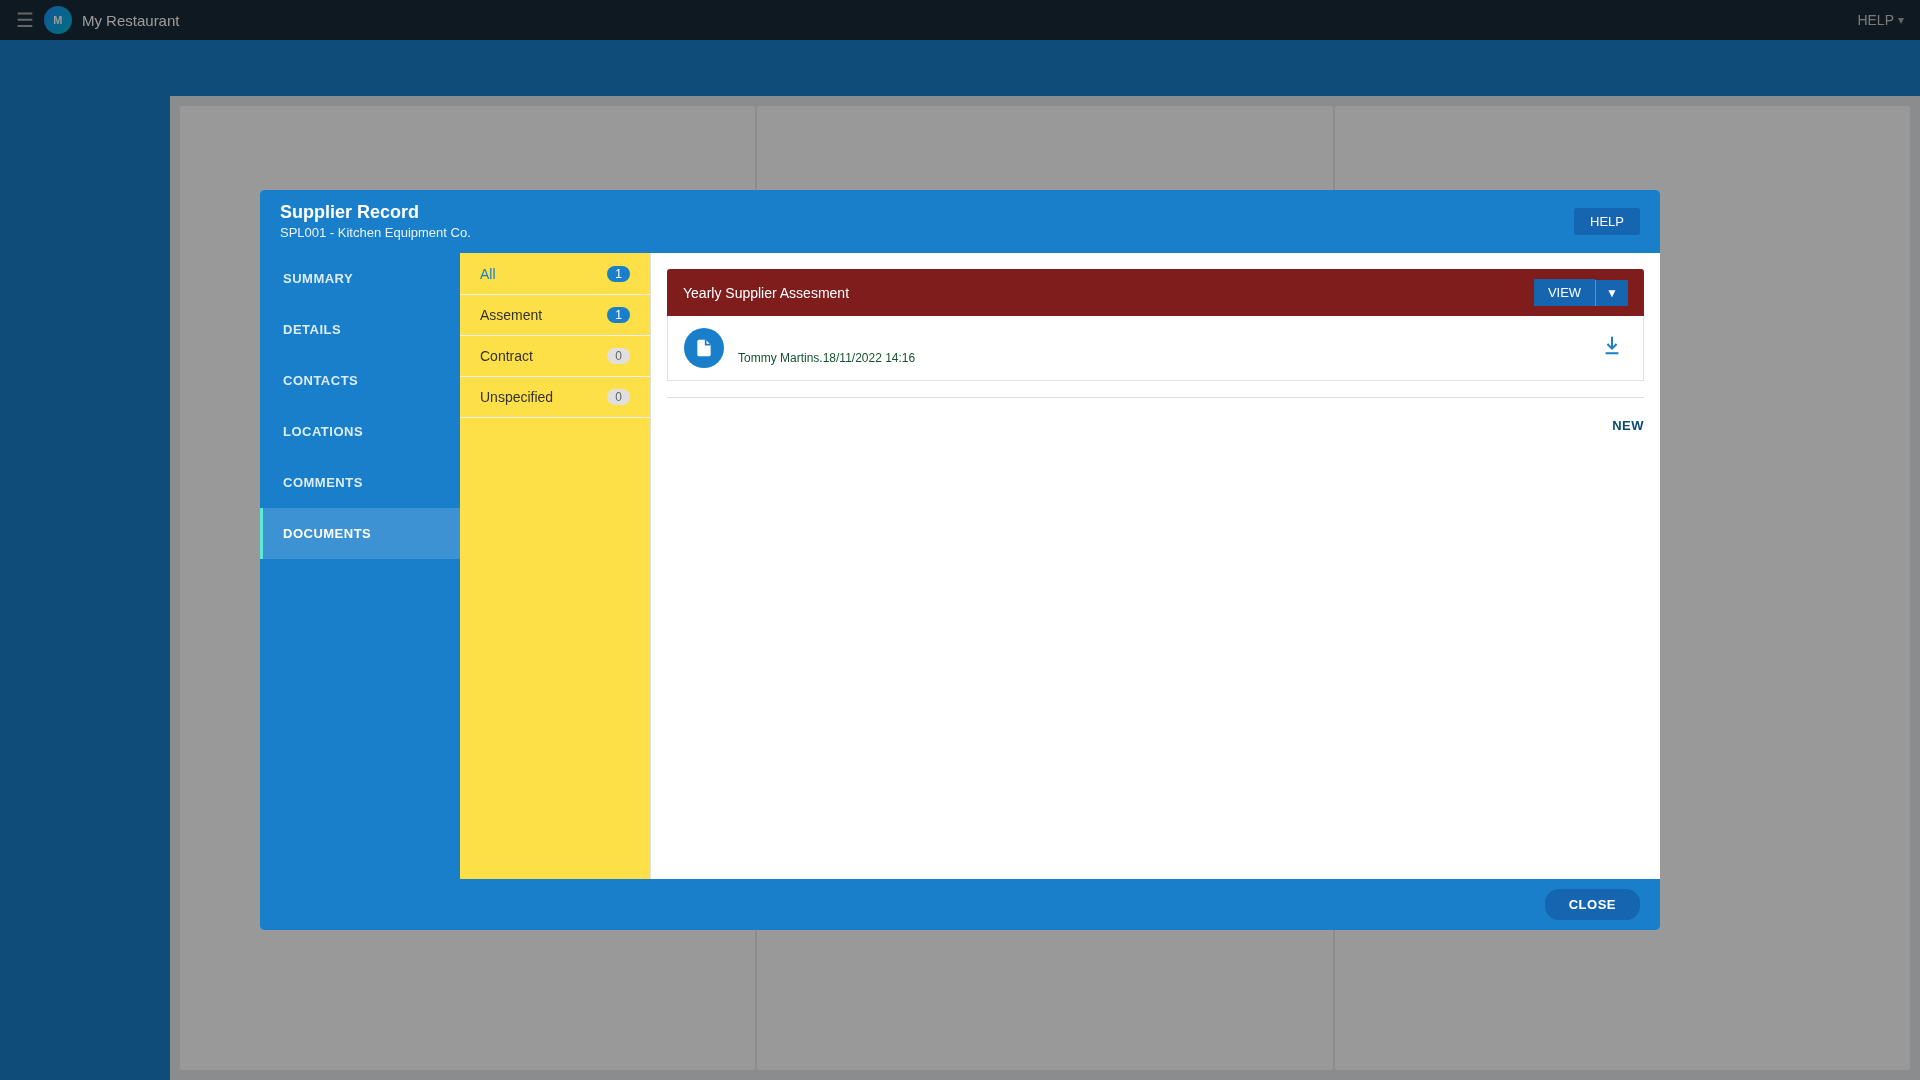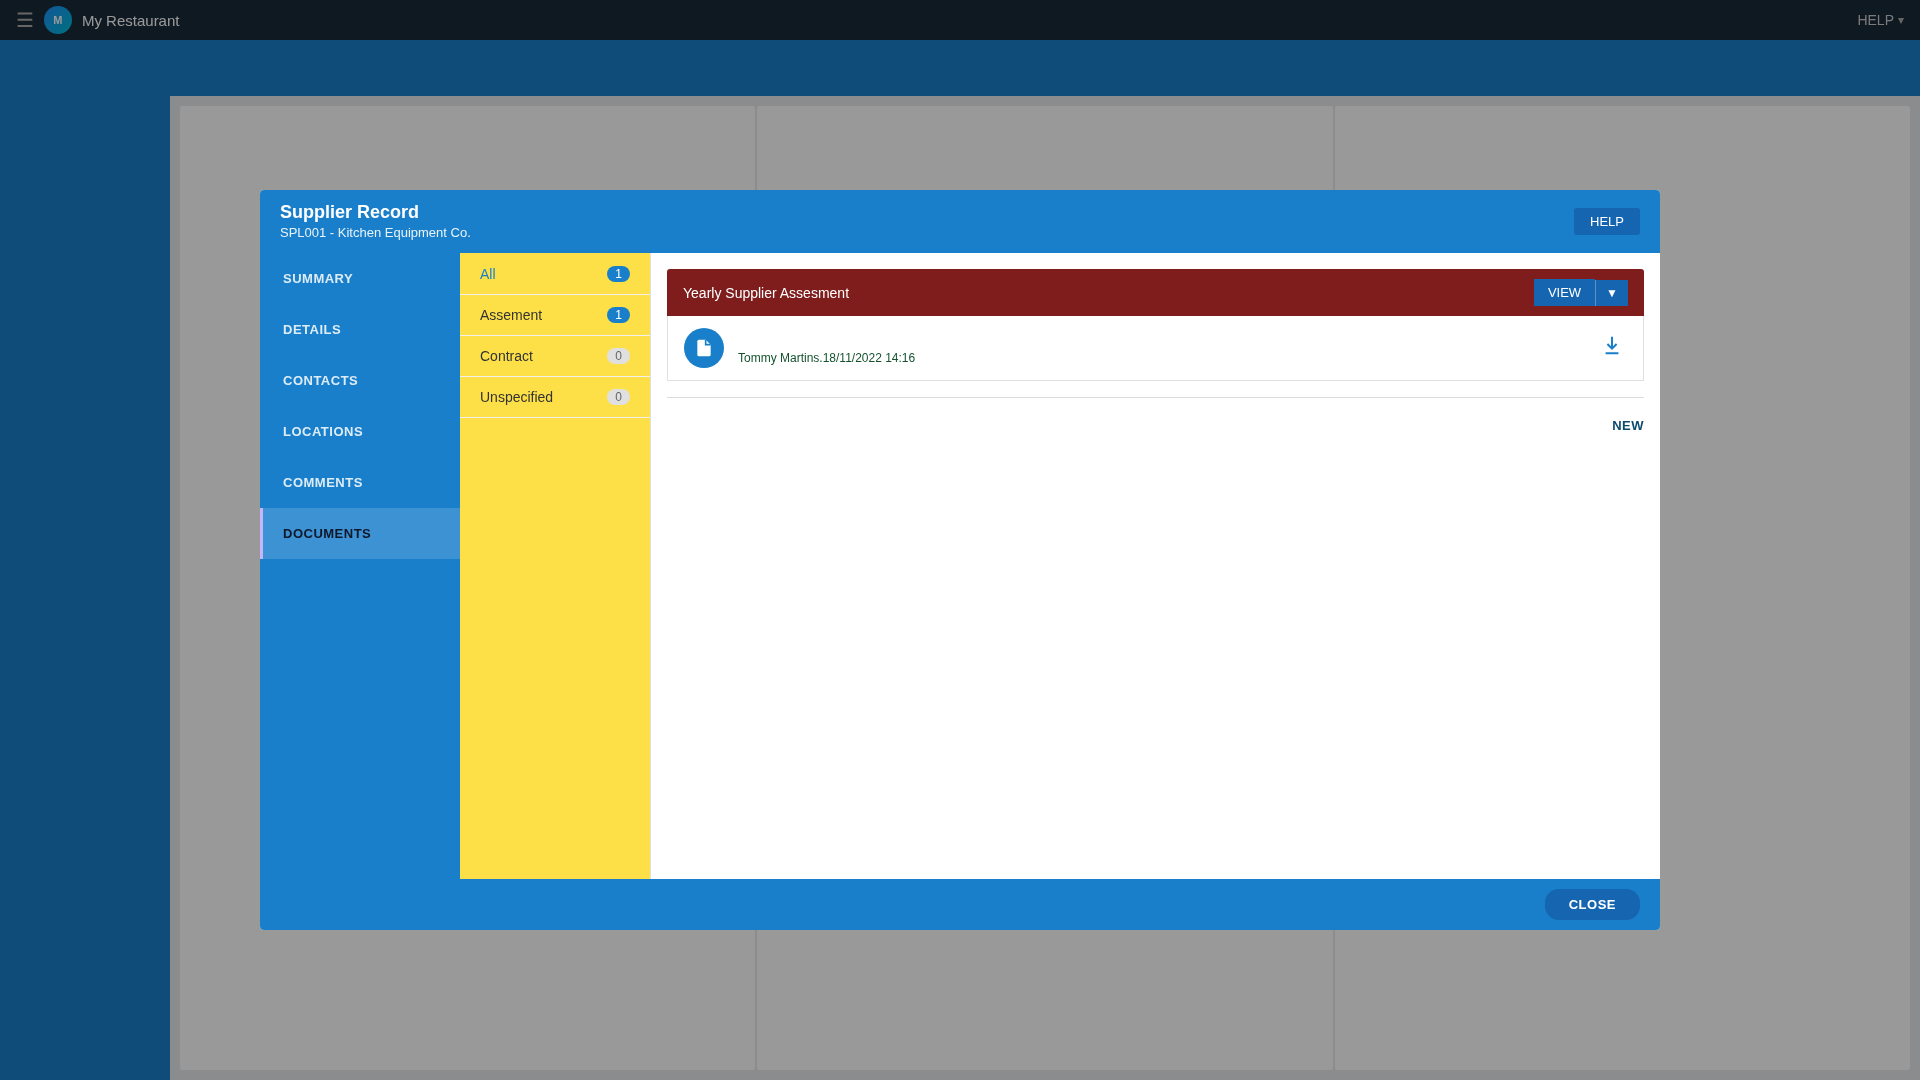--- a/index.html
+++ b/index.html
@@ -78,22 +78,22 @@
       padding: 18px 20px;
       color: rgba(255,255,255,0.85);
       font-size: 13px;
       font-weight: 600;
       cursor: pointer;
       letter-spacing: 0.5px;
       border-left: 3px solid transparent;
     }
     .sidebar-item.active {
       background: rgba(255,255,255,0.15);
-      color: #0f172a;
-      border-left: 3px solid #c4b5fd;
+      color: #ffffff;
+      border-left: 3px solid #5eead4;
     }
 
     
     .filter-panel {
       width: 191px;
       background: #fde047;
       border-right: 1px solid #e0e0e0;
       flex-shrink: 0;
       padding: 1px 0;
     }

